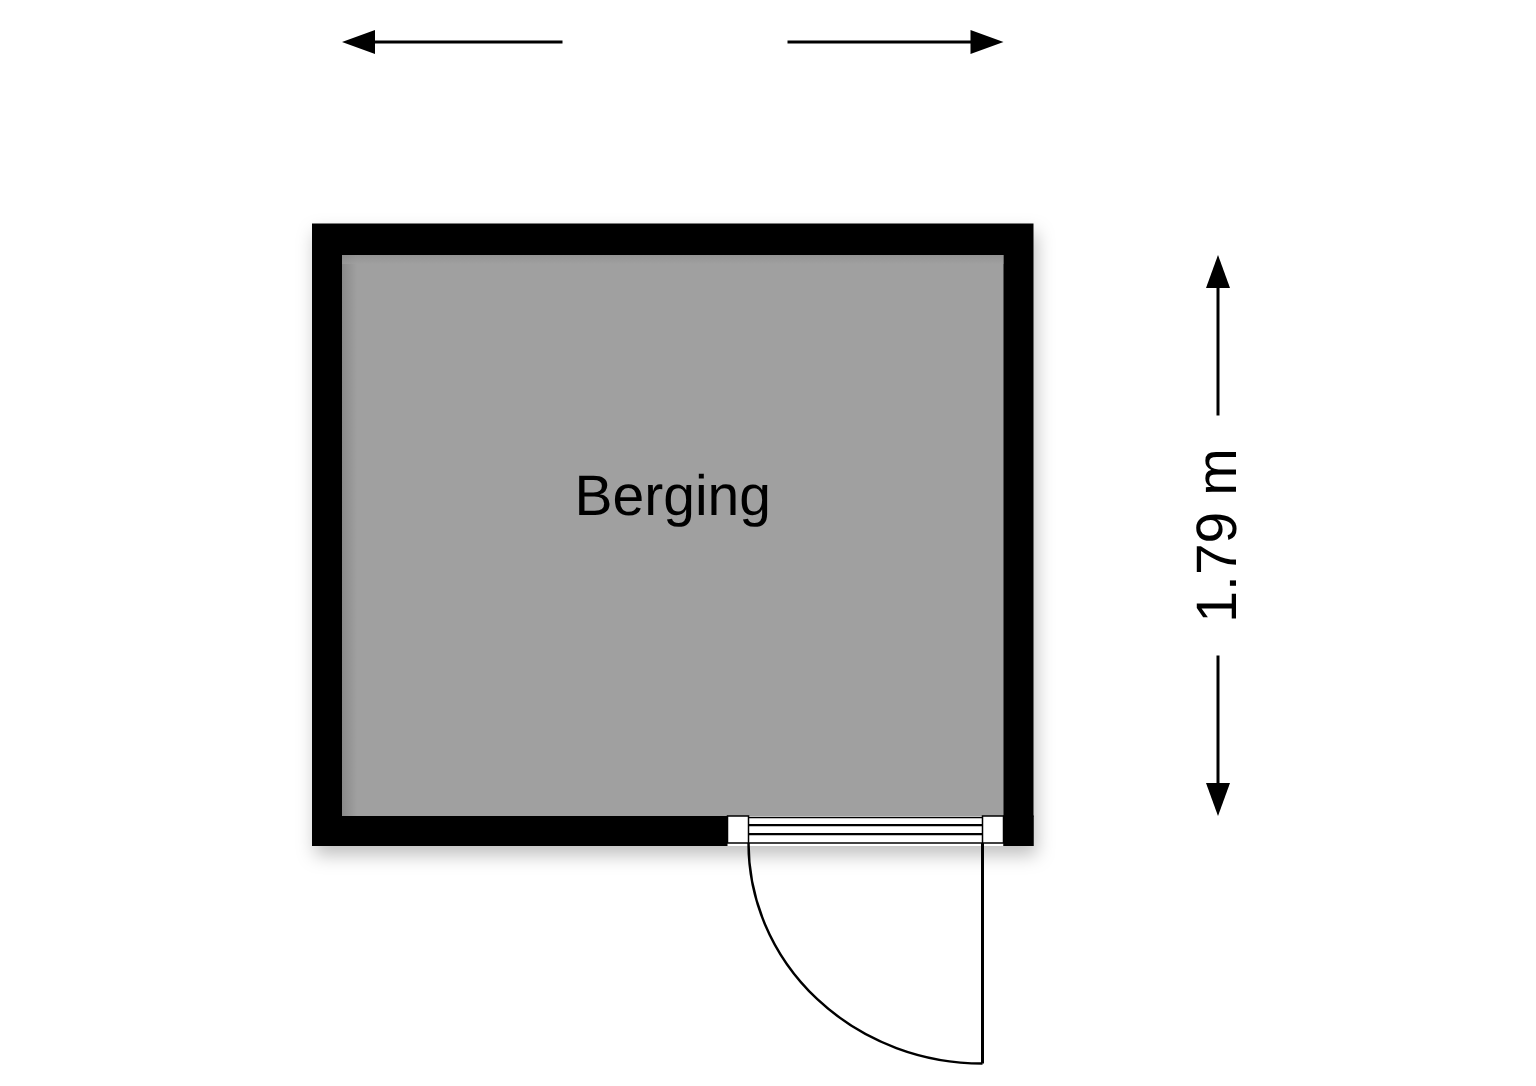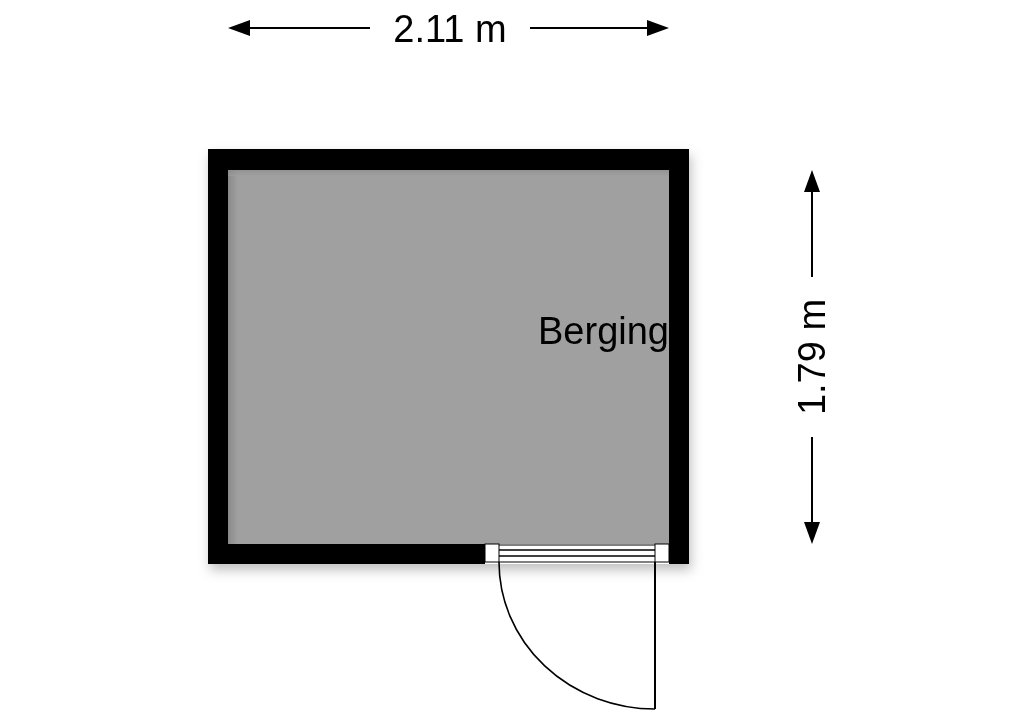--- a/index.html
+++ b/index.html
@@ -1,20 +1,20 @@
 <!DOCTYPE html>
 <html><head>
 <meta charset="utf-8">
 <style>
   html, body { margin: 0; padding: 0; background: #ffffff; }
   body { width: 1024px; height: 724px; position: relative; overflow: hidden;
          font-family: "Liberation Sans", "DejaVu Sans", sans-serif; }
   .plan { position: absolute; left: 0; top: 0; width: 1024px; height: 724px; }
   .room-label { position: absolute; left: 228px; top: 308px; width: 441px;
-                text-align: right; font-size: 38px; line-height: 46px; color: #000; }
+                text-align: center; font-size: 38px; line-height: 46px; color: #000; }
   .dim-h-label { position: absolute; left: 370px; top: 7px; width: 160px;
                  text-align: center; font-size: 38px; line-height: 44px; color: #000;
                  background: #fff; }
   .dim-v-label { position: absolute; left: 732px; top: 335px; width: 160px; height: 44px;
                  text-align: center; font-size: 38px; line-height: 44px; color: #000;
                  background: #fff; transform: rotate(-90deg); transform-origin: 50% 50%; }
 </style>
 </head>
 <body>
 
@@ -69,19 +69,18 @@
       <line x1="669" y1="544" x2="689" y2="544" stroke="#000" stroke-width="1"></line>
       <rect x="669" y="544" width="20" height="20" fill="#000"></rect>
     </g>
 
     <g>
       <line x1="655" y1="562" x2="655" y2="709" stroke="#000" stroke-width="2"></line>
       <path d="M 499 562 A 156 147 0 0 0 655 709" fill="none" stroke="#000" stroke-width="1.6"></path>
     </g>
   </svg>
 
-  <div class="dim-h-label">2.11 m</div>
   <div class="dim-v-label">1.79 m</div>
 
   <div class="room-label">
     <div>Berging</div>
   </div>
 </div>
 
 </body></html>

